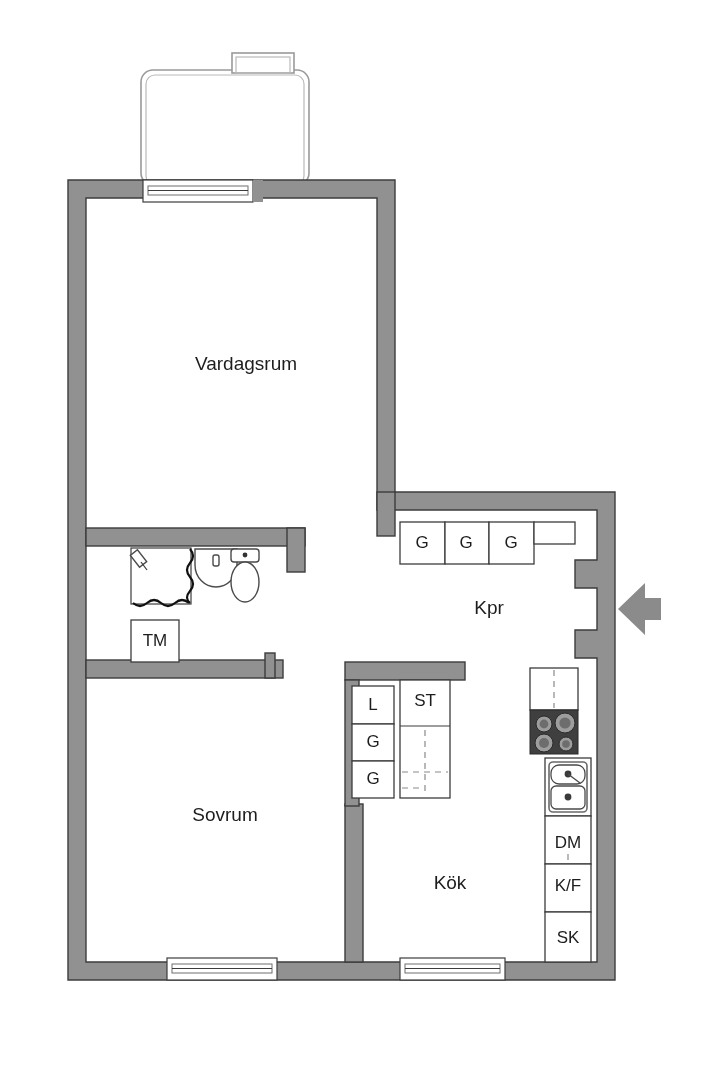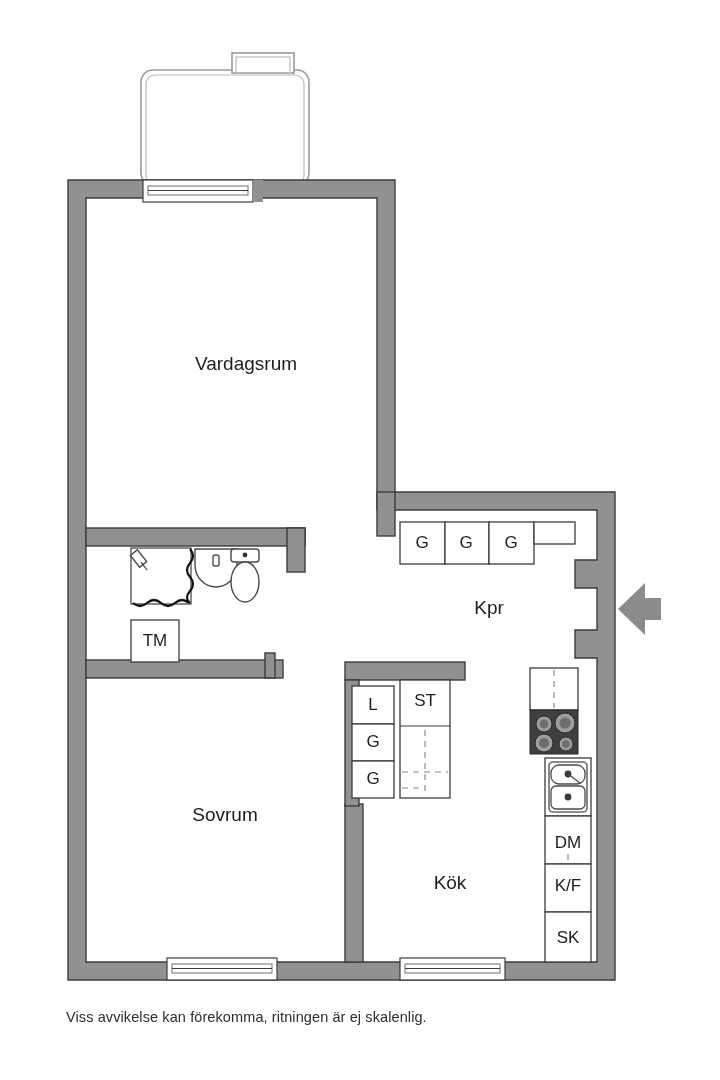--- a/index.html
+++ b/index.html
@@ -234,15 +234,14 @@
       <path class="arrow" d="M 618,609 L 645,583 L 645,598 L 661,598 L 661,620 L 645,620 L 645,635 Z"></path>
     </g>
 
     <text class="room-label" x="246" y="365">Vardagsrum</text>
     <text class="room-label" x="489" y="609">Kpr</text>
     <text class="room-label" x="225" y="816">Sovrum</text>
     <text class="room-label" x="450" y="884">Kök</text>
 
   </svg>
 
-  <div class="caption">Viss avvikelse kan förekomma, ritningen är ej skalenlig.</div>
 
 </div>
 
 </body></html>

